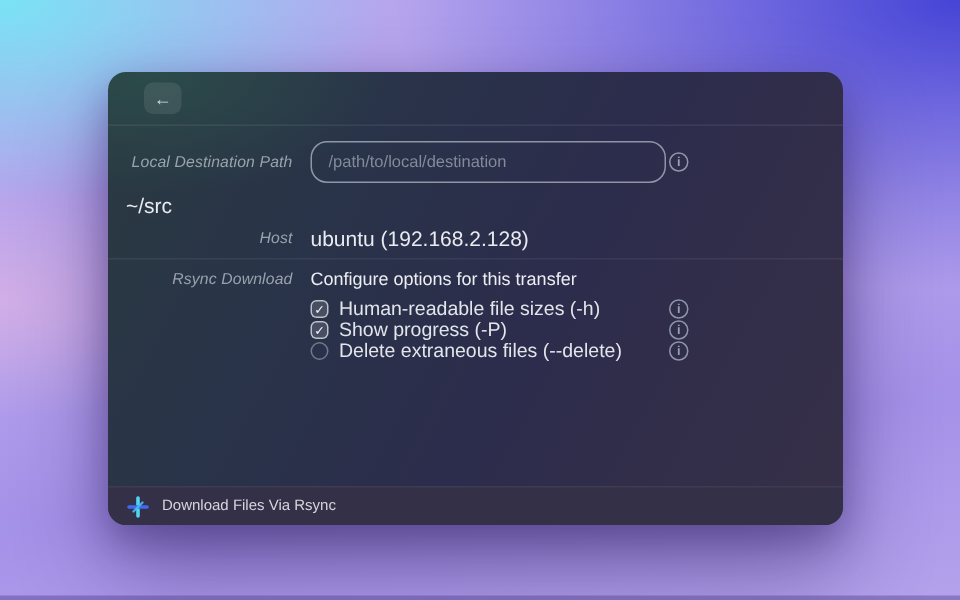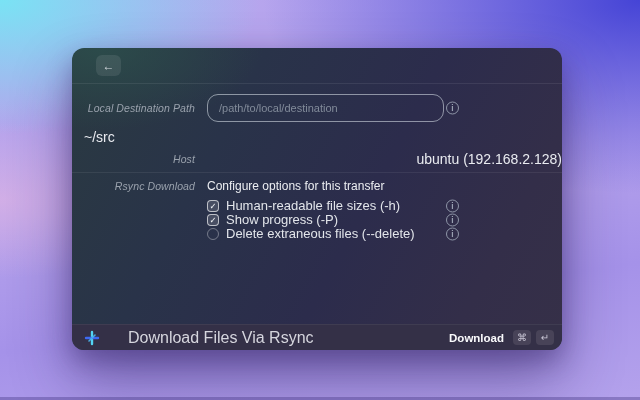--- a/index.html
+++ b/index.html
@@ -84,21 +84,21 @@
   }
   .opt-label { font-size:13px; color:#e2e5ea; }
 
   .footer {
     position:absolute; left:0; right:0; bottom:0; height:26px;
     background:#343047; border-top:1px solid rgba(255,255,255,0.06);
     display:flex; align-items:center; justify-content:space-between;
     padding:0 8px 0 12px;
   }
   .f-left { display:flex; align-items:center; gap:8px; }
-  .cmd-title { font-size:16px; color:#d6d6de;margin-left:20px; }
+  .cmd-title { font-size:10px; color:#d6d6de; }
   .f-right { display:flex; align-items:center; gap:5px; }
   .action-label { font-size:11.5px; font-weight:700; color:#fafafc; margin-right:4px; cursor:pointer; }
   .key-badge {
     width:18px; height:15px; border-radius:4px; background:#484358;
     color:#c8c5d4; font-size:10px; display:flex; align-items:center; justify-content:center;
   }
 </style>
 </head>
 <body>
 
@@ -114,21 +114,21 @@
     <div class="row" style="top:49px; height:21px;">
       <div class="f-label">Local Destination Path</div>
       <input class="path-input" type="text" placeholder="/path/to/local/destination" style="">
       <span class="info">i</span>
     </div>
 
     <div class="row" style="top:81px; height:16px;">
       <div class="f-value">~/src</div>
     </div>
 
-    <div class="row" style="top:103px; height:16px;justify-content:space-between;">
+    <div class="row" style="top:103px; height:16px;">
       <div class="f-label">Host</div>
       <div class="f-value">ubuntu (192.168.2.128)</div>
     </div>
 
     <div class="divider" style="top:124px;"></div>
 
     <div class="row" style="top:130px; height:16px;">
       <div class="f-label">Rsync Download</div>
       <div class="heading">Configure options for this transfer</div>
     </div>
@@ -151,21 +151,16 @@
 
     <div class="footer">
       <div class="f-left">
         <svg width="16" height="16" viewBox="0 0 16 16">
           <path d="M8 2v12" stroke="#52d4f4" stroke-width="2.4" stroke-linecap="round" fill="none"></path>
           <path d="M2 8h12" stroke="#3e6af3" stroke-width="2.4" stroke-linecap="round" fill="none"></path>
           <path d="M5 11l6-6" stroke="#49b8f0" stroke-width="1.6" stroke-linecap="round" fill="none" opacity="0.9"></path>
         </svg>
         <span class="cmd-title">Download Files Via Rsync</span>
       </div>
-      <div class="f-right">
-        <span class="action-label">Download</span>
-        <span class="key-badge">⌘</span>
-        <span class="key-badge">↵</span>
-      </div>
     </div>
 
   </div>
 </div>
 
 </body></html>

